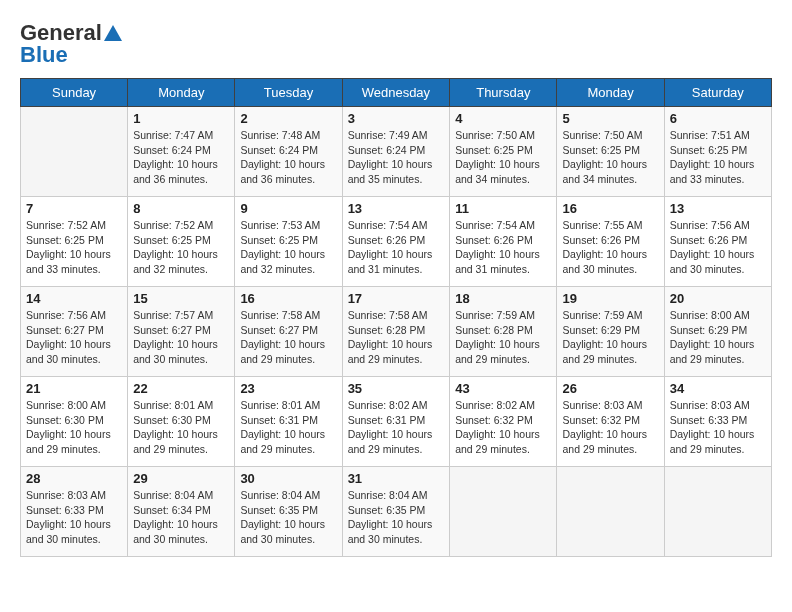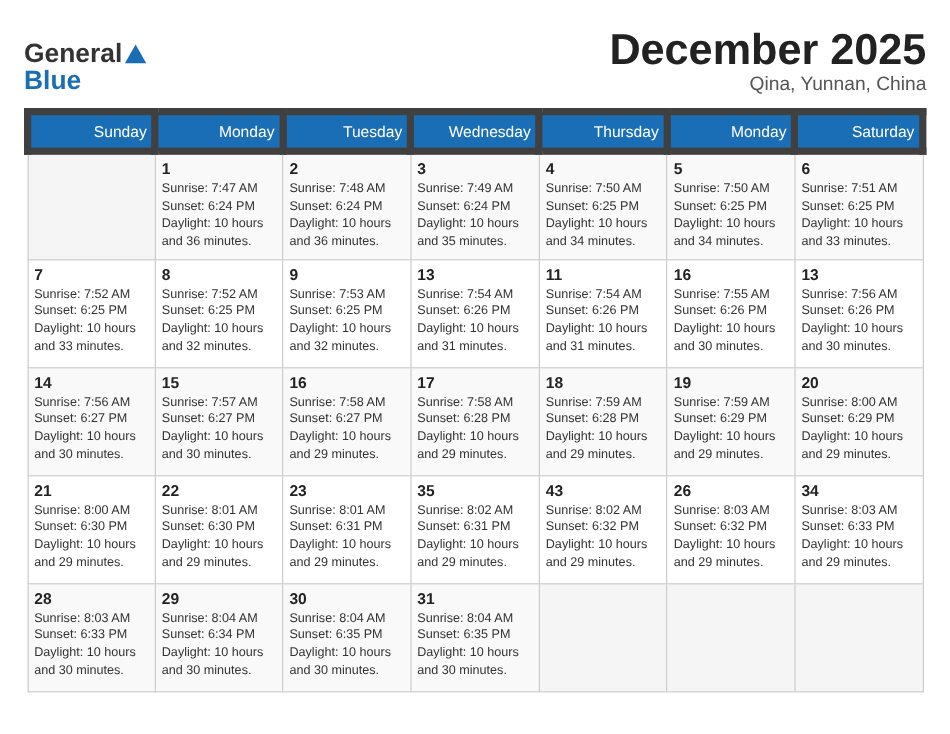--- a/index.html
+++ b/index.html
@@ -35,24 +35,24 @@
     }
     .calendar {
       width: 100%;
       border-collapse: collapse;
       font-size: 11px;
     }
     .calendar thead th {
       background-color: #1a6eb5;
       color: #fff;
       padding: 6px 4px;
-      text-align: right;
+      text-align: center;
       font-size: 13px;
       font-weight: normal;
-      border: 6px solid #404040;
+      border: 1px solid #404040;
     }
     .calendar tbody td {
       border: 1px solid #ccc;
       vertical-align: top;
       padding: 4px 5px;
       width: 108px;
       height: 90px;
       background: #fff;
     }
     .calendar tbody tr:nth-child(odd) td {
@@ -74,31 +74,27 @@
     }
     .empty-cell {
       background: #f5f5f5 !important;
     }
   </style>
 </head>
 <body>
 
 <div class="header">
   <div class="logo">
-    <div style="display:flex;align-items:center;margin-top:12px;">
+    <div style="display:flex;align-items:center;">
       <span style="font-size:22px;font-weight:bold;color:#333;">General</span>
       <svg width="18" height="18" viewBox="0 0 18 18" style="margin-left:2px;margin-top:-2px;">
         <polygon points="0,18 9,2 18,18" fill="#1a6eb5"></polygon>
       </svg>
     </div>
     <span style="font-size:22px;font-weight:bold;color:#1a6eb5;margin-top:-4px;text-align:center;">Blue</span>
-  </div>
-  <div class="title-area">
-    <div class="month-title">December 2025</div>
-    <div class="subtitle">Qina, Yunnan, China</div>
   </div>
 </div>
 
 <table class="calendar">
   <thead>
     <tr>
     <th>Sunday</th>
         <th>Monday</th>
         <th>Tuesday</th>
         <th>Wednesday</th>

